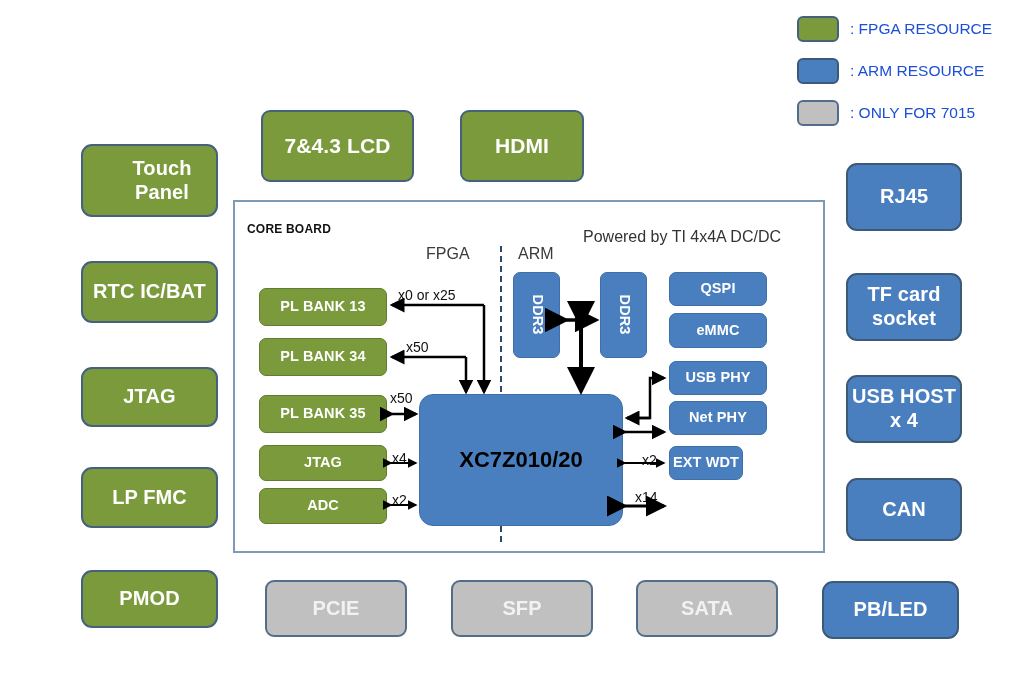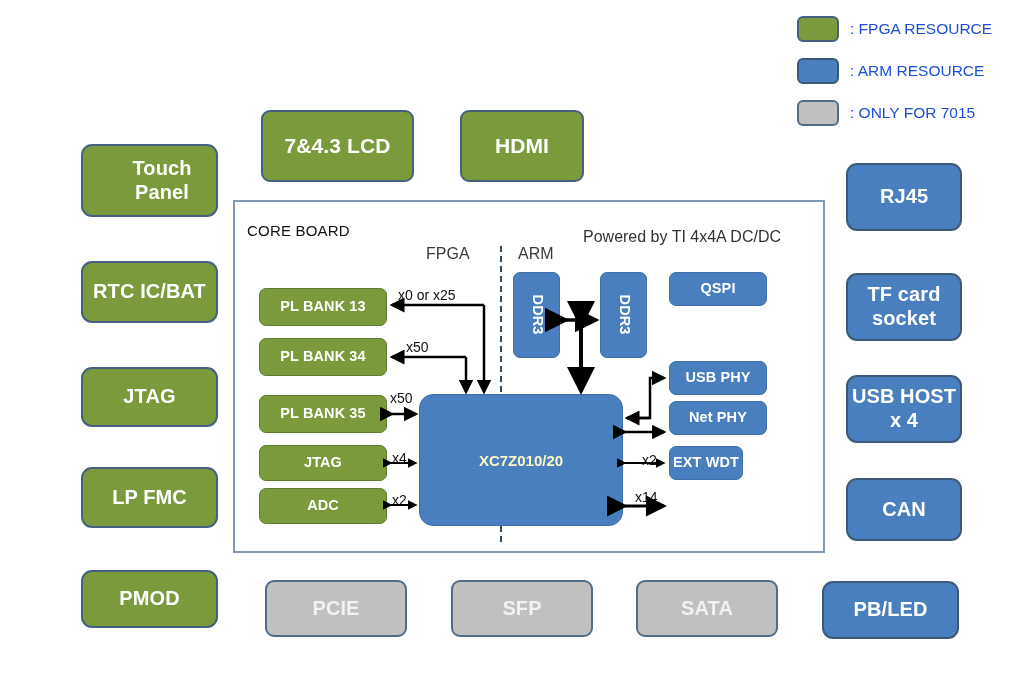--- a/index.html
+++ b/index.html
@@ -42,21 +42,21 @@
   #coreboard{
     position:absolute;
     left:233px; top:200px;
     width:592px; height:353px;
     border:2px solid #7e9ab5;
     background:#ffffff;
     box-sizing:border-box;
   }
   #coreboard-title{
     position:absolute; left:247px; top:222px;
-    font-size:15px; font-weight:normal; color:#111;
+    font-size:12px; font-weight:bold; color:#111;
     letter-spacing:.2px;
   }
   .plainlbl{
     position:absolute;
     font-size:15.5px;
     color:#3a3a3a;
     white-space:nowrap;
   }
   #lbl-fpga{ left:426px; top:245px; font-size:16px; }
   #lbl-arm { left:518px; top:245px; font-size:16px; }
@@ -74,21 +74,21 @@
     white-space:nowrap;
   }
 
   
   #soc{
     position:absolute;
     left:419px; top:394px; width:202px; height:130px;
     background:#4a7fbf; border:1px solid #3f6fa8;
     border-radius:14px;
     display:flex;align-items:center;justify-content:center;
-    color:#fef9c3;font-size:15px;font-weight:bold;
+    color:#000000;font-size:22px;font-weight:bold;
   }
 
   
   #divider{
     position:absolute;
     left:500px; top:246px;
     width:0; height:296px;
     border-left:2px dashed #2b4a6b;
     background:transparent;
   }
@@ -178,20 +178,21 @@
   <div class="blk blue inner vert" style="left:513px;top:272px;width:47px;height:86px;">
     <span>DDR3</span>
   </div>
   <div class="blk blue inner vert" style="left:600px;top:272px;width:47px;height:86px;">
     <span>DDR3</span>
   </div>
 
   <div id="soc">XC7Z010/20</div>
 
   <div class="blk blue inner" style="left:669px;top:272px;width:98px;height:34px;">QSPI</div>
+  <div class="blk blue inner" style="left:669px;top:313px;width:98px;height:35px;">eMMC</div>
   <div class="blk blue inner" style="left:669px;top:361px;width:98px;height:34px;">USB PHY</div>
   <div class="blk blue inner" style="left:669px;top:401px;width:98px;height:34px;">Net PHY</div>
   <div class="blk blue inner" style="left:669px;top:446px;width:74px;height:34px;">EXT WDT</div>
 
   <div class="mult" style="left:642px;top:452px;">x2</div>
   <div class="mult" style="left:635px;top:489px;">x14</div>
 
   <svg id="wires" viewBox="0 0 1016 675">
     <defs>
       <marker id="ah" markerWidth="7" markerHeight="7" refX="6" refY="3.5" orient="auto" markerUnits="strokeWidth">

